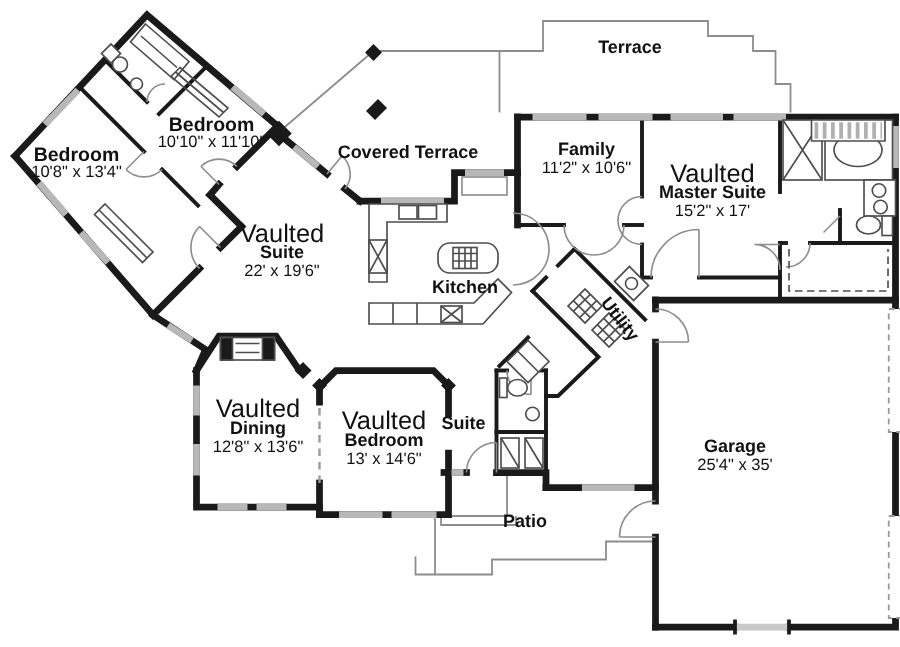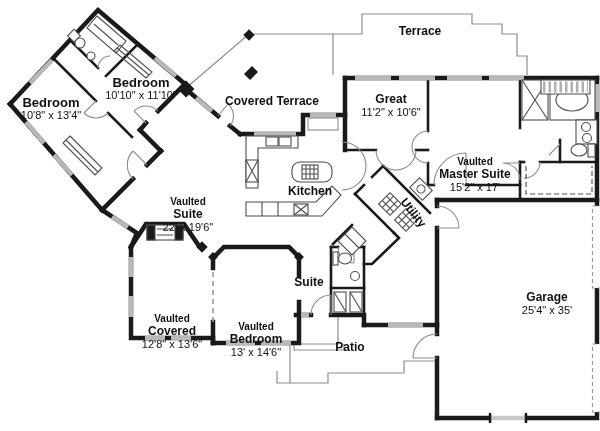--- a/index.html
+++ b/index.html
@@ -1,21 +1,21 @@
 <!DOCTYPE html>
 <html><head>
 <meta charset="utf-8">
 <style>
   html,body{margin:0;padding:0;background:#fff;}
   #plan-root{position:relative;width:600px;height:431px;background:#fff;overflow:hidden;
              font-family:"Liberation Sans", sans-serif;}
   #plan-svg{position:absolute;left:0;top:0;}
   .lbl{position:absolute;transform:translateX(-50%);text-align:center;color:#111;
        line-height:13px;white-space:nowrap;}
-  .lbl .pf{font-size:10px;font-weight:700;margin-top:46px;}
+  .lbl .pf{font-size:17px;font-weight:400;}
   .lbl .nm{font-size:12px;font-weight:700;}
   .lbl .dm{font-size:11px;font-weight:400;}
   .lbl div:empty{display:none;}
   .lbl-big .nm{font-size:13px;}
   .lbl-utility{transform:translate(-50%,-50%) rotate(52deg);}
 </style>
 </head>
 <body>
 
 <div id="plan-root">
@@ -286,21 +286,21 @@
   <div class="nm">Covered Terrace</div>
 
 </div>
 <div class="lbl" style="left:420px;top:25px">
 
   <div class="nm">Terrace</div>
 
 </div>
 <div class="lbl" style="left:391px;top:93px">
 
-  <div class="nm">Great</div>
+  <div class="nm">Family</div>
   <div class="dm">11'2" x 10'6"</div>
 </div>
 <div class="lbl" style="left:475px;top:109px">
   <div class="pf">Vaulted</div>
   <div class="nm">Master Suite</div>
   <div class="dm">15'2" x 17'</div>
 </div>
 <div class="lbl" style="left:188px;top:149px">
   <div class="pf">Vaulted</div>
   <div class="nm">Suite</div>
@@ -311,34 +311,34 @@
   <div class="nm">Kitchen</div>
 
 </div>
 <div class="lbl lbl-utility" style="left:413px;top:213px">
 
   <div class="nm">Utility</div>
 
 </div>
 <div class="lbl" style="left:172px;top:266px">
   <div class="pf">Vaulted</div>
-  <div class="nm">Covered</div>
+  <div class="nm">Dining</div>
   <div class="dm">12'8" x 13'6"</div>
 </div>
 <div class="lbl" style="left:256px;top:274px">
   <div class="pf">Vaulted</div>
   <div class="nm">Bedroom</div>
   <div class="dm">13' x 14'6"</div>
 </div>
 <div class="lbl" style="left:309px;top:276px">
 
   <div class="nm">Suite</div>
 
 </div>
-<div class="lbl" style="left:547px;top:291px">
+<div class="lbl" style="left:490px;top:291px">
 
   <div class="nm">Garage</div>
   <div class="dm">25'4" x 35'</div>
 </div>
 <div class="lbl" style="left:350px;top:341px">
 
   <div class="nm">Patio</div>
 
 </div>
 

